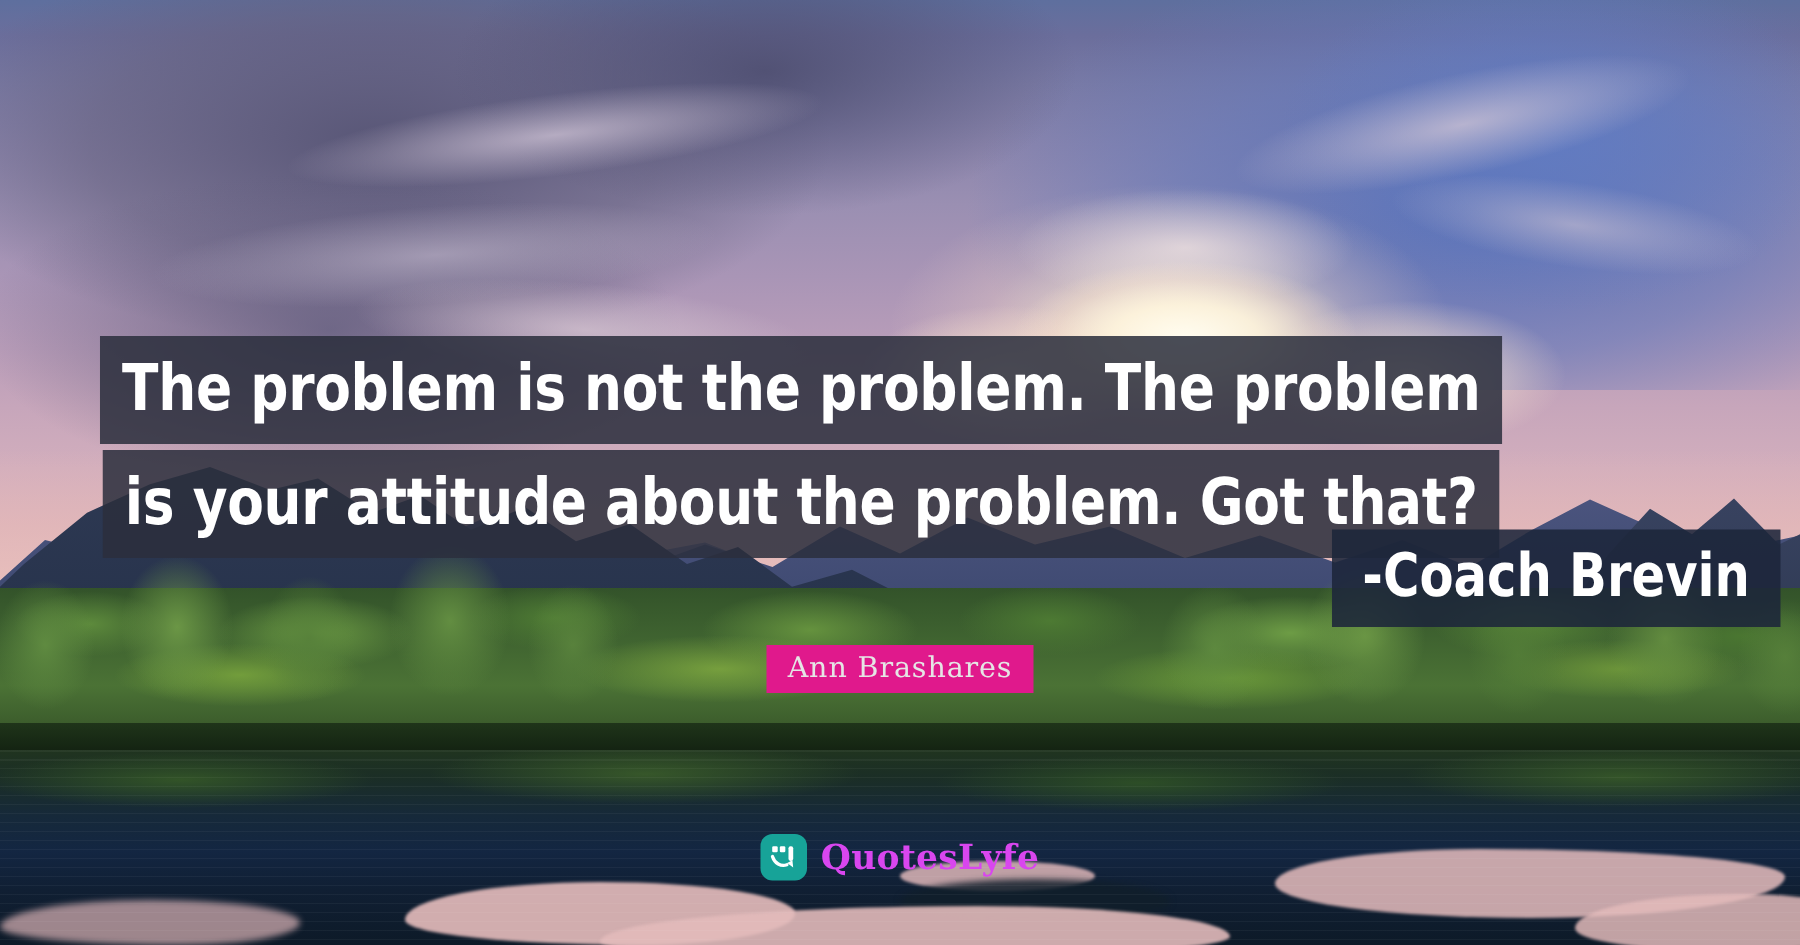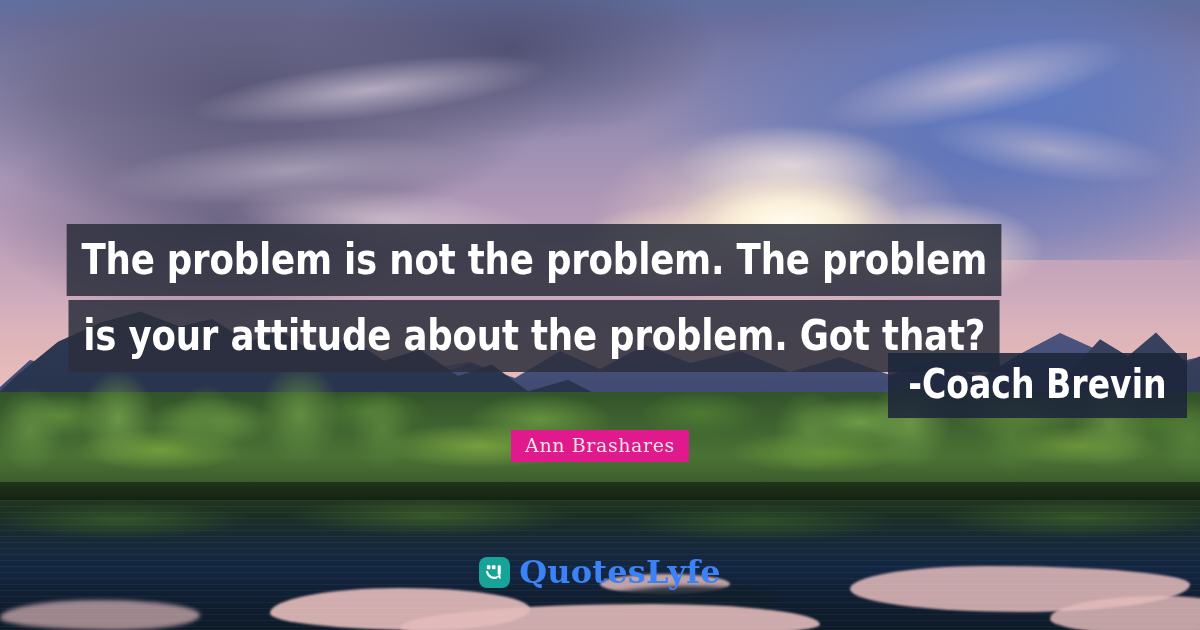--- a/index.html
+++ b/index.html
@@ -315,24 +315,24 @@
     display:flex; justify-content:center; align-items:center; gap:9px;
   }
   .logo-mark {
     width:31px; height:31px; border-radius:8px;
     background:#17a398;
     display:flex; align-items:center; justify-content:center;
     flex:0 0 auto;
   }
   .logo-mark svg { display:block; }
   .logo-text {
-    color:#3b82f6;
+    color:#d946ef;
     font-family:"DejaVu Serif","Liberation Serif", serif;
     font-weight:700;
-    font-size:32px;
+    font-size:23px;
     letter-spacing:.2px;
     line-height:1;
     white-space:nowrap;
   }
 </style>
 </head>
 <body>
 
 <div class="canvas">
 

